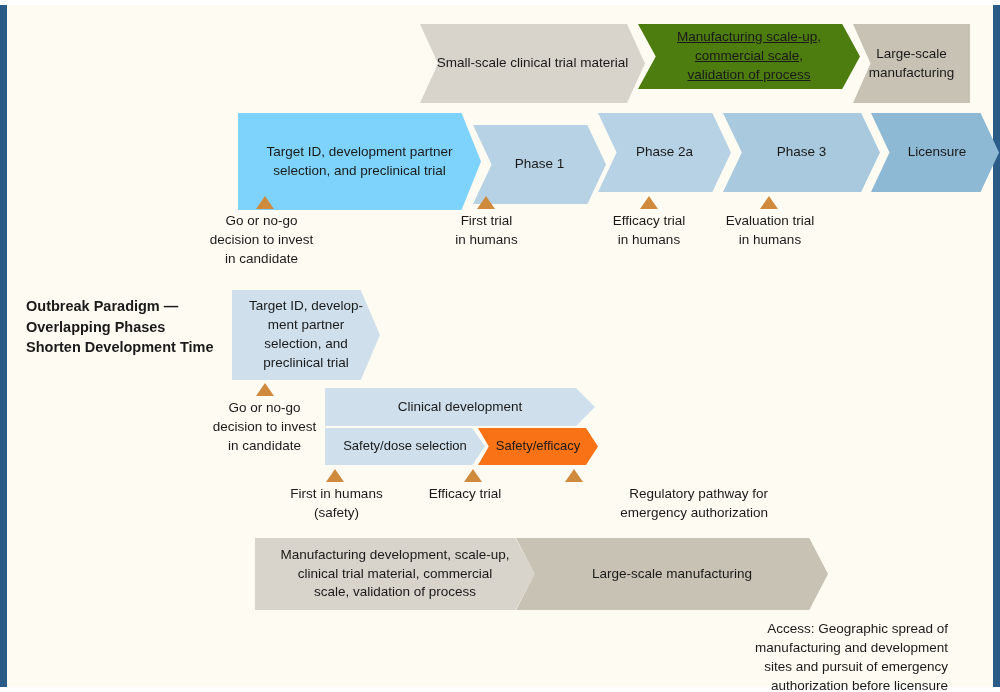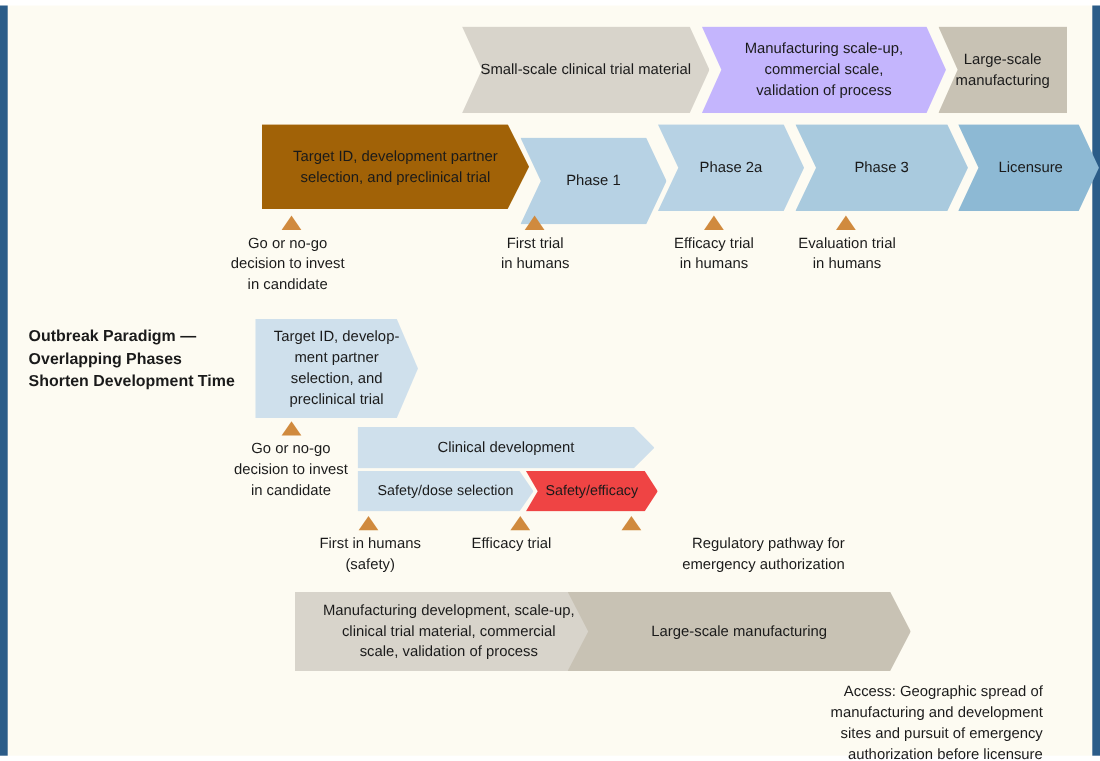--- a/index.html
+++ b/index.html
@@ -96,38 +96,38 @@
   <div class="edge-right"></div>
   <div class="edge-top"></div>
   <div class="edge-bottom"></div>
 
 
   <div class="chev" style="left:420px; top:24px; width:225px; height:79px; background:#d8d4cb;
               clip-path: polygon(0 0, 92% 0, 100% 50%, 92% 100%, 0 100%, 8% 50%);">
     <span>Small-scale clinical trial material</span>
   </div>
 
-  <div class="chev" style="left:638px; top:24px; width:222px; height:79px; background:#c4b5fd;
-              clip-path: polygon(0 0, 92% 0, 100% 50%, 92% 100%, 0 100%, 8% 50%);">
+  <div class="chev" style="left:638px; top:24px; width:222px; height:65px; background:#4d7c0f;
+              clip-path: polygon(0 0, 92% 0, 100% 50%, 92% 100%, 0 100%, 8% 50%); text-decoration: underline;">
     <div>
       <span>Manufacturing scale-up,</span>
       <span>commercial scale,</span>
       <span>validation of process</span>
     </div>
   </div>
 
   <div class="chev" style="left:853px; top:24px; width:117px; height:79px; background:#c8c2b4;
               clip-path: polygon(0 0, 100% 0, 100% 100%, 0 100%, 15% 50%);">
     <div>
       <span>Large-scale</span>
       <span>manufacturing</span>
     </div>
   </div>
 
-  <div class="chev" style="left:238px; top:113px; width:243px; height:77px; background:#a16207;
+  <div class="chev" style="left:238px; top:113px; width:243px; height:97px; background:#7dd3fc;
               clip-path: polygon(0 0, 92% 0, 100% 50%, 92% 100%, 0 100%);">
     <div>
       <span>Target ID, development partner</span>
       <span>selection, and preclinical trial</span>
     </div>
   </div>
 
   <div class="chev" style="left:473px; top:113px; width:133px; height:79px; background:#b7d2e4;
               clip-path: polygon(0 0, 86% 0, 100% 50%, 86% 100%, 0 100%, 14% 50%); margin-top: 12px;">
     <span>Phase 1</span>
@@ -201,21 +201,21 @@
   <div class="chev" style="left:325px; top:428px; width:160px; height:37px; background:#cfe0ec; font-size:13px;
               clip-path: polygon(0 0, 92% 0, 100% 50%, 92% 100%, 0 100%);">
     <span>Safety/dose selection</span>
   </div>
 
   <div class="chev" style="left:325px; top:388px; width:270px; height:38px; background:#cfe0ec;
               clip-path: polygon(0 0, 93% 0, 100% 50%, 93% 100%, 0 100%);">
     <span>Clinical development</span>
   </div>
 
-  <div class="chev" style="left:478px; top:428px; width:120px; height:37px; background:#ef4444; font-size:13px;
+  <div class="chev" style="left:478px; top:428px; width:120px; height:37px; background:#f97316; font-size:13px;
               clip-path: polygon(0 0, 90% 0, 100% 50%, 90% 100%, 0 100%, 9% 50%);">
     <span>Safety/efficacy</span>
   </div>
 
   <div class="marker" style="left:326px; top:469px;"></div>
   <div class="marker" style="left:464px; top:469px;"></div>
   <div class="marker" style="left:565px; top:469px;"></div>
 
   <div class="caption" style="left:278px; top:484px; width:117px;">
     <div>First in humans</div>
@@ -225,21 +225,21 @@
   <div class="caption" style="left:414px; top:484px; width:102px;">
     <div>Efficacy trial</div>
   </div>
 
   <div class="caption left" style="left:548px; top:484px; width:220px;">
     <div>Regulatory pathway for</div>
     <div>emergency authorization</div>
   </div>
 
   <div class="chev" style="left:255px; top:538px; width:280px; height:72px; background:#d8d4cb;
-              clip-path: polygon(0 0, 93% 0, 100% 50%, 93% 100%, 0 100%); margin-left: 13px;">
+              clip-path: polygon(0 0, 93% 0, 100% 50%, 93% 100%, 0 100%);">
     <div>
       <span>Manufacturing development, scale-up,</span>
       <span>clinical trial material, commercial</span>
       <span>scale, validation of process</span>
     </div>
   </div>
 
   <div class="chev" style="left:516px; top:538px; width:312px; height:72px; background:#c8c2b4;
               clip-path: polygon(0 0, 94% 0, 100% 50%, 94% 100%, 0 100%, 6% 50%);">
     <span>Large-scale manufacturing</span>

